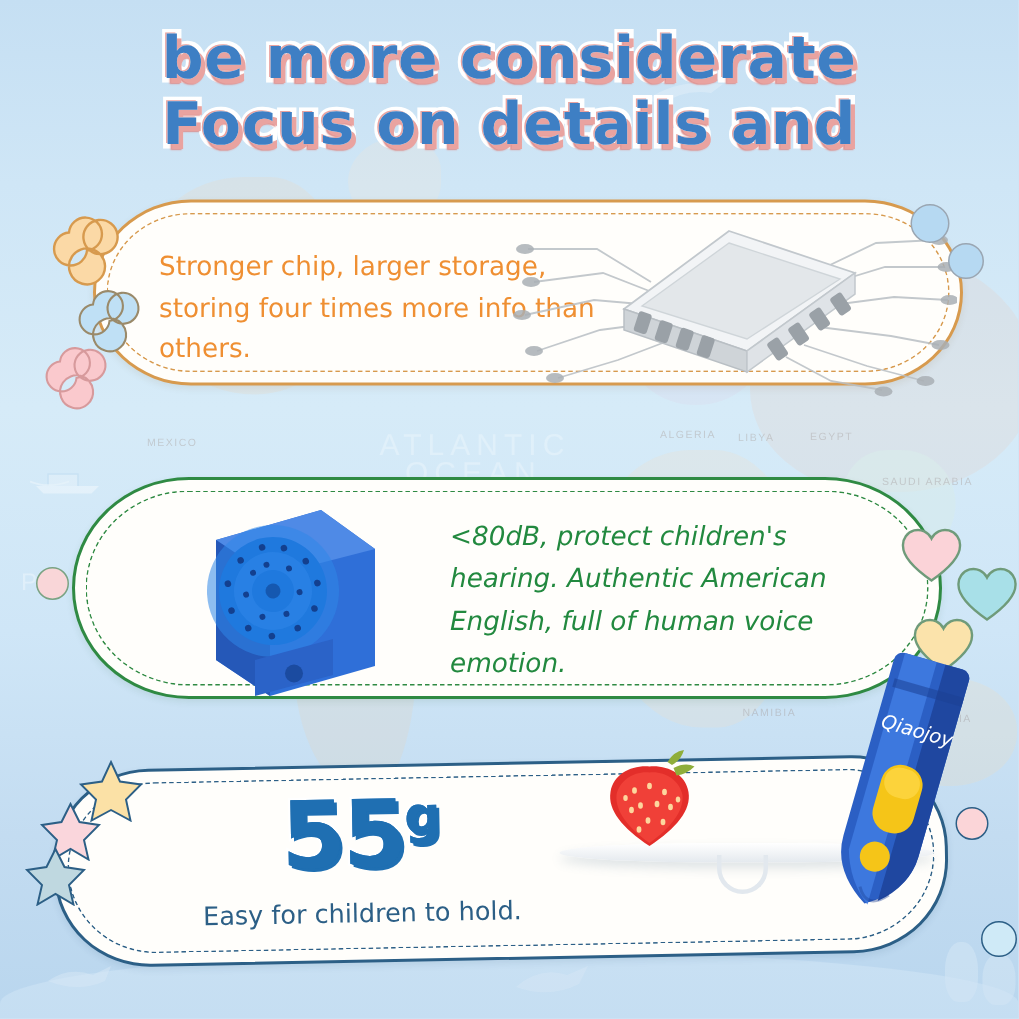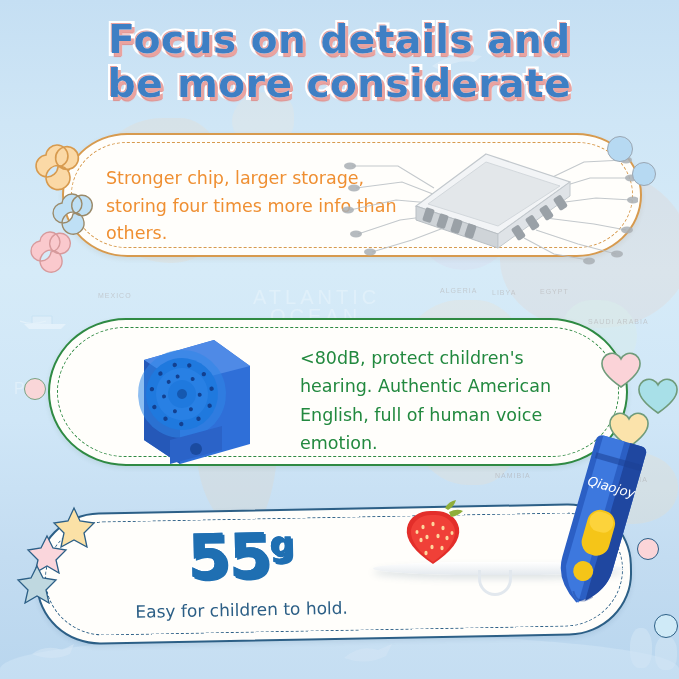--- a/index.html
+++ b/index.html
@@ -51,21 +51,21 @@
       color:#ef8f32; font-size:17.5px; line-height:1.58; font-weight:500;
       font-family:"DejaVu Sans", sans-serif; }
 
   
   #card2 { left:48px; top:318px; width:580px; height:148px;
            border:2px solid #2f8a43; border-radius:78px/74px;
            box-shadow:0 2px 5px rgba(40,100,50,.10); }
   #card2 .inner-dash { border-color:#2f8a43; }
   #card2 .body { position:absolute; right:36px; top:24px; width:290px;
       color:#22893f; font-size:17.5px; line-height:1.62; font-weight:500;
-      font-family:"DejaVu Sans", sans-serif; }
+      font-family:"DejaVu Sans", sans-serif;font-style:italic; }
 
   
   #card3 { left:36px; top:508px; width:596px; height:132px;
            border:2px solid #2c5f86; border-radius:64px/62px;
            transform:rotate(-1.1deg);
            box-shadow:0 2px 5px rgba(30,70,110,.10); }
   #card3 .inner-dash { border-color:#2c5f86; }
   #card3 .c3text { position:absolute; left:58px; top:14px; width:290px; text-align:center; }
   .bignum { font-family:"DejaVu Sans", sans-serif; font-weight:bold; font-size:62px;
             color:#1f6fb2; letter-spacing:-2px; line-height:1;
@@ -152,22 +152,22 @@
       <path d="M2 14 q14 -10 30 -4 l12 -6 -4 10 q-18 8 -38 0 Z" fill="#ffffff" opacity=".5"></path>
     </svg>
     <svg class="boat" style="left:340px;top:640px;width:56px;height:24px;" viewBox="0 0 56 24">
       <path d="M4 18 q16 -14 34 -8 l14 -6 -6 12 q-20 10 -42 2 Z" fill="#ffffff" opacity=".45"></path>
     </svg>
     <div class="penguin" style="left:630px;top:628px;"></div>
     <div class="penguin" style="left:655px;top:636px;height:34px;"></div>
   </div>
 
   <div class="headline">
+    <div>be more considerate</div>
     <div>Focus on details and</div>
-    <div>be more considerate</div>
   </div>
 
   <div class="card" id="card1">
     <div class="inner-dash"></div>
     <div class="body">Stronger chip, larger storage, storing four times more info than others.</div>
   </div>
 
   <svg id="chip" viewBox="0 0 300 122">
     <g stroke="#b9bfc4" fill="none" stroke-width="1.2" opacity=".85">
       <path d="M96 40 L60 18 L14 18"></path>

